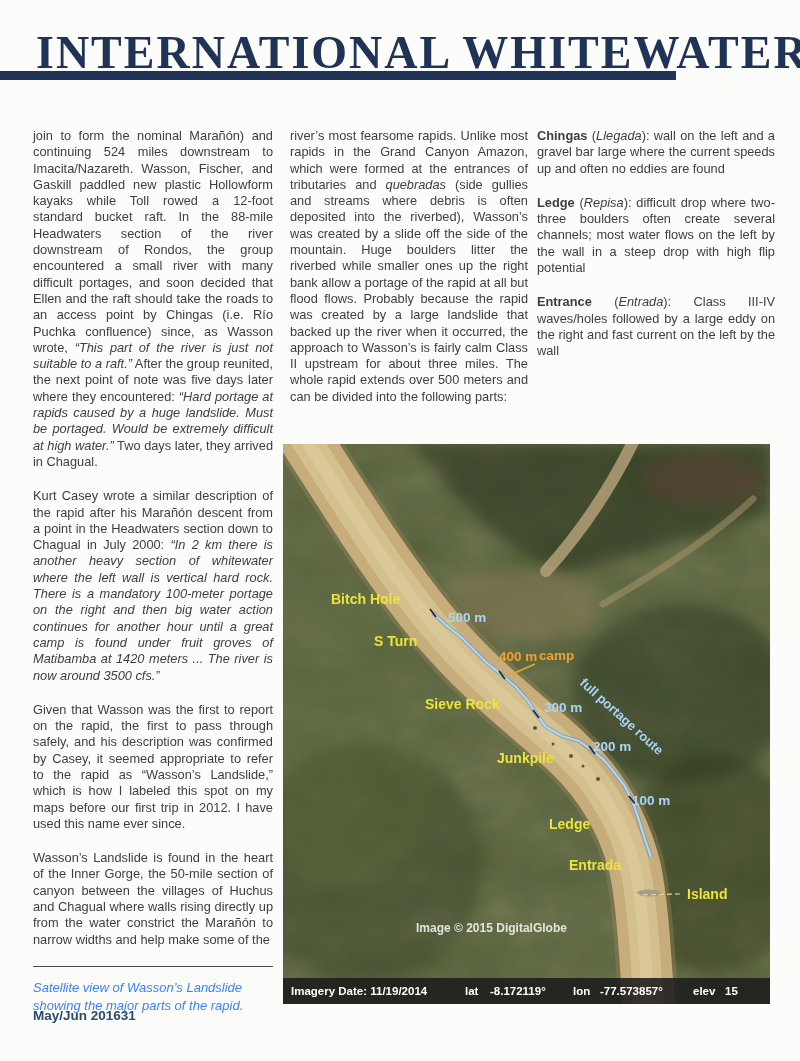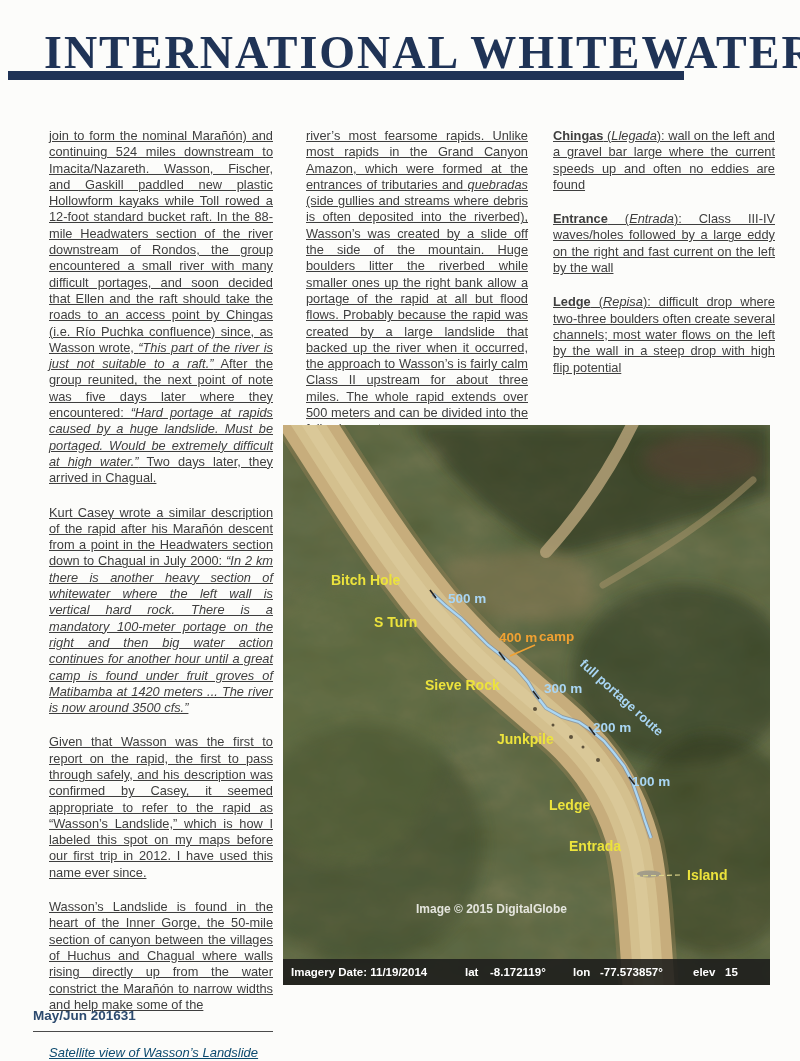--- a/index.html
+++ b/index.html
@@ -1,39 +1,39 @@
 <!DOCTYPE html>
 <html><head>
 <meta charset="utf-8">
 <style>
   html,body{margin:0;padding:0;}
   body{background:#e8e8e6;font-family:"Liberation Sans",sans-serif;}
   .page{position:relative;width:800px;height:1061px;background:#fcfcfa;overflow:hidden;margin:0 auto;}
-  .masthead{position:absolute;top:30px;left:0;width:676px;padding-left:8px;}
+  .masthead{position:absolute;top:30px;left:0;width:676px;}
   .masthead h1{
     margin:0 0 0 36px;
     font-family:"Liberation Serif",serif;
     font-weight:700;
     font-size:46px;
     letter-spacing:2px;
     color:#1f3356;
     line-height:1.0;
     white-space:nowrap;
   }
   .masthead .rule{height:9px;background:#1f3356;margin-top:-5px;width:100%;}
   .col{position:absolute;top:128px;font-size:12.8px;line-height:16.3px;color:#3e3e3e;text-align:justify;}
-  .col p{margin:0 0 18px 16px;text-decoration:underline;}
+  .col p{margin:0 0 18px 0;}
   .col1{left:33px;width:240px;}
   .col2{left:290px;width:238px;}
   .col3{left:537px;width:238px;}
   .it{font-style:italic;}
   .bd{font-weight:bold;}
   .caption-rule{border:none;border-top:1.5px solid #4a4a4a;margin:0 0 12px 0;}
-  .caption{font-size:13px;font-style:italic;line-height:1.35;color:#0c4a6e;text-align:left;}
-  .map-wrap{position:absolute;left:283px;top:425px;width:487px;height:560px;border-radius:29px;}
+  .caption{font-size:13px;font-style:italic;line-height:1.35;color:#3b82f6;text-align:left;}
+  .map-wrap{position:absolute;left:283px;top:444px;width:487px;height:560px;border-radius:29px;}
   .map-wrap svg{display:block;}
   .map-label{font-family:"Liberation Sans",sans-serif;font-weight:600;}
   .footer{position:absolute;top:1008px;left:33px;right:30px;display:flex;align-items:baseline;color:#2c4a6e;font-weight:700;font-size:13.5px;}
 </style>
 </head>
 <body>
 
 <div class="page">
 
   <div class="masthead">
@@ -49,22 +49,22 @@
     <hr class="caption-rule">
     <p class="caption"><span class="it">Satellite view of Wasson’s Landslide showing the major parts of the rapid.</span></p>
   </div>
 
   <div class="col col2">
     <p><span>river’s most fearsome rapids. Unlike most rapids in the Grand Canyon Amazon, which were formed at the entrances of tributaries and </span><span class="it">quebradas</span><span> (side gullies and streams where debris is often deposited into the riverbed), Wasson’s was created by a slide off the side of the mountain. Huge boulders litter the riverbed while smaller ones up the right bank allow a portage of the rapid at all but flood flows. Probably because the rapid was created by a large landslide that backed up the river when it occurred, the approach to Wasson’s is fairly calm Class II upstream for about three miles. The whole rapid extends over 500 meters and can be divided into the following parts:</span></p>
   </div>
 
   <div class="col col3">
     <p><span class="bd">Chingas</span><span> (</span><span class="it">Llegada</span><span>): wall on the left and a gravel bar large where the current speeds up and often no eddies are found</span></p>
+    <p><span class="bd">Ledge</span><span> (</span><span class="it">Repisa</span><span>): difficult drop where two-three boulders often create several channels; most water flows on the left by the wall in a steep drop with high flip potential</span></p>
     <p><span class="bd">Entrance</span><span> (</span><span class="it">Entrada</span><span>): Class III-IV waves/holes followed by a large eddy on the right and fast current on the left by the wall</span></p>
-    <p><span class="bd">Ledge</span><span> (</span><span class="it">Repisa</span><span>): difficult drop where two-three boulders often create several channels; most water flows on the left by the wall in a steep drop with high flip potential</span></p>
   </div>
 
   <div class="map-wrap">
     <svg viewBox="0 0 487 560" width="487" height="560">
       <defs>
         <filter id="noiseA" x="0" y="0" width="100%" height="100%">
           <feTurbulence type="fractalNoise" baseFrequency="0.035 0.045" numOctaves="4" seed="11"></feTurbulence>
           <feColorMatrix type="matrix" values="0 0 0 0 0.10  0 0 0 0 0.14  0 0 0 0 0.06  0 0 0 0.85 0"></feColorMatrix>
         </filter>
         <filter id="noiseB" x="0" y="0" width="100%" height="100%">

